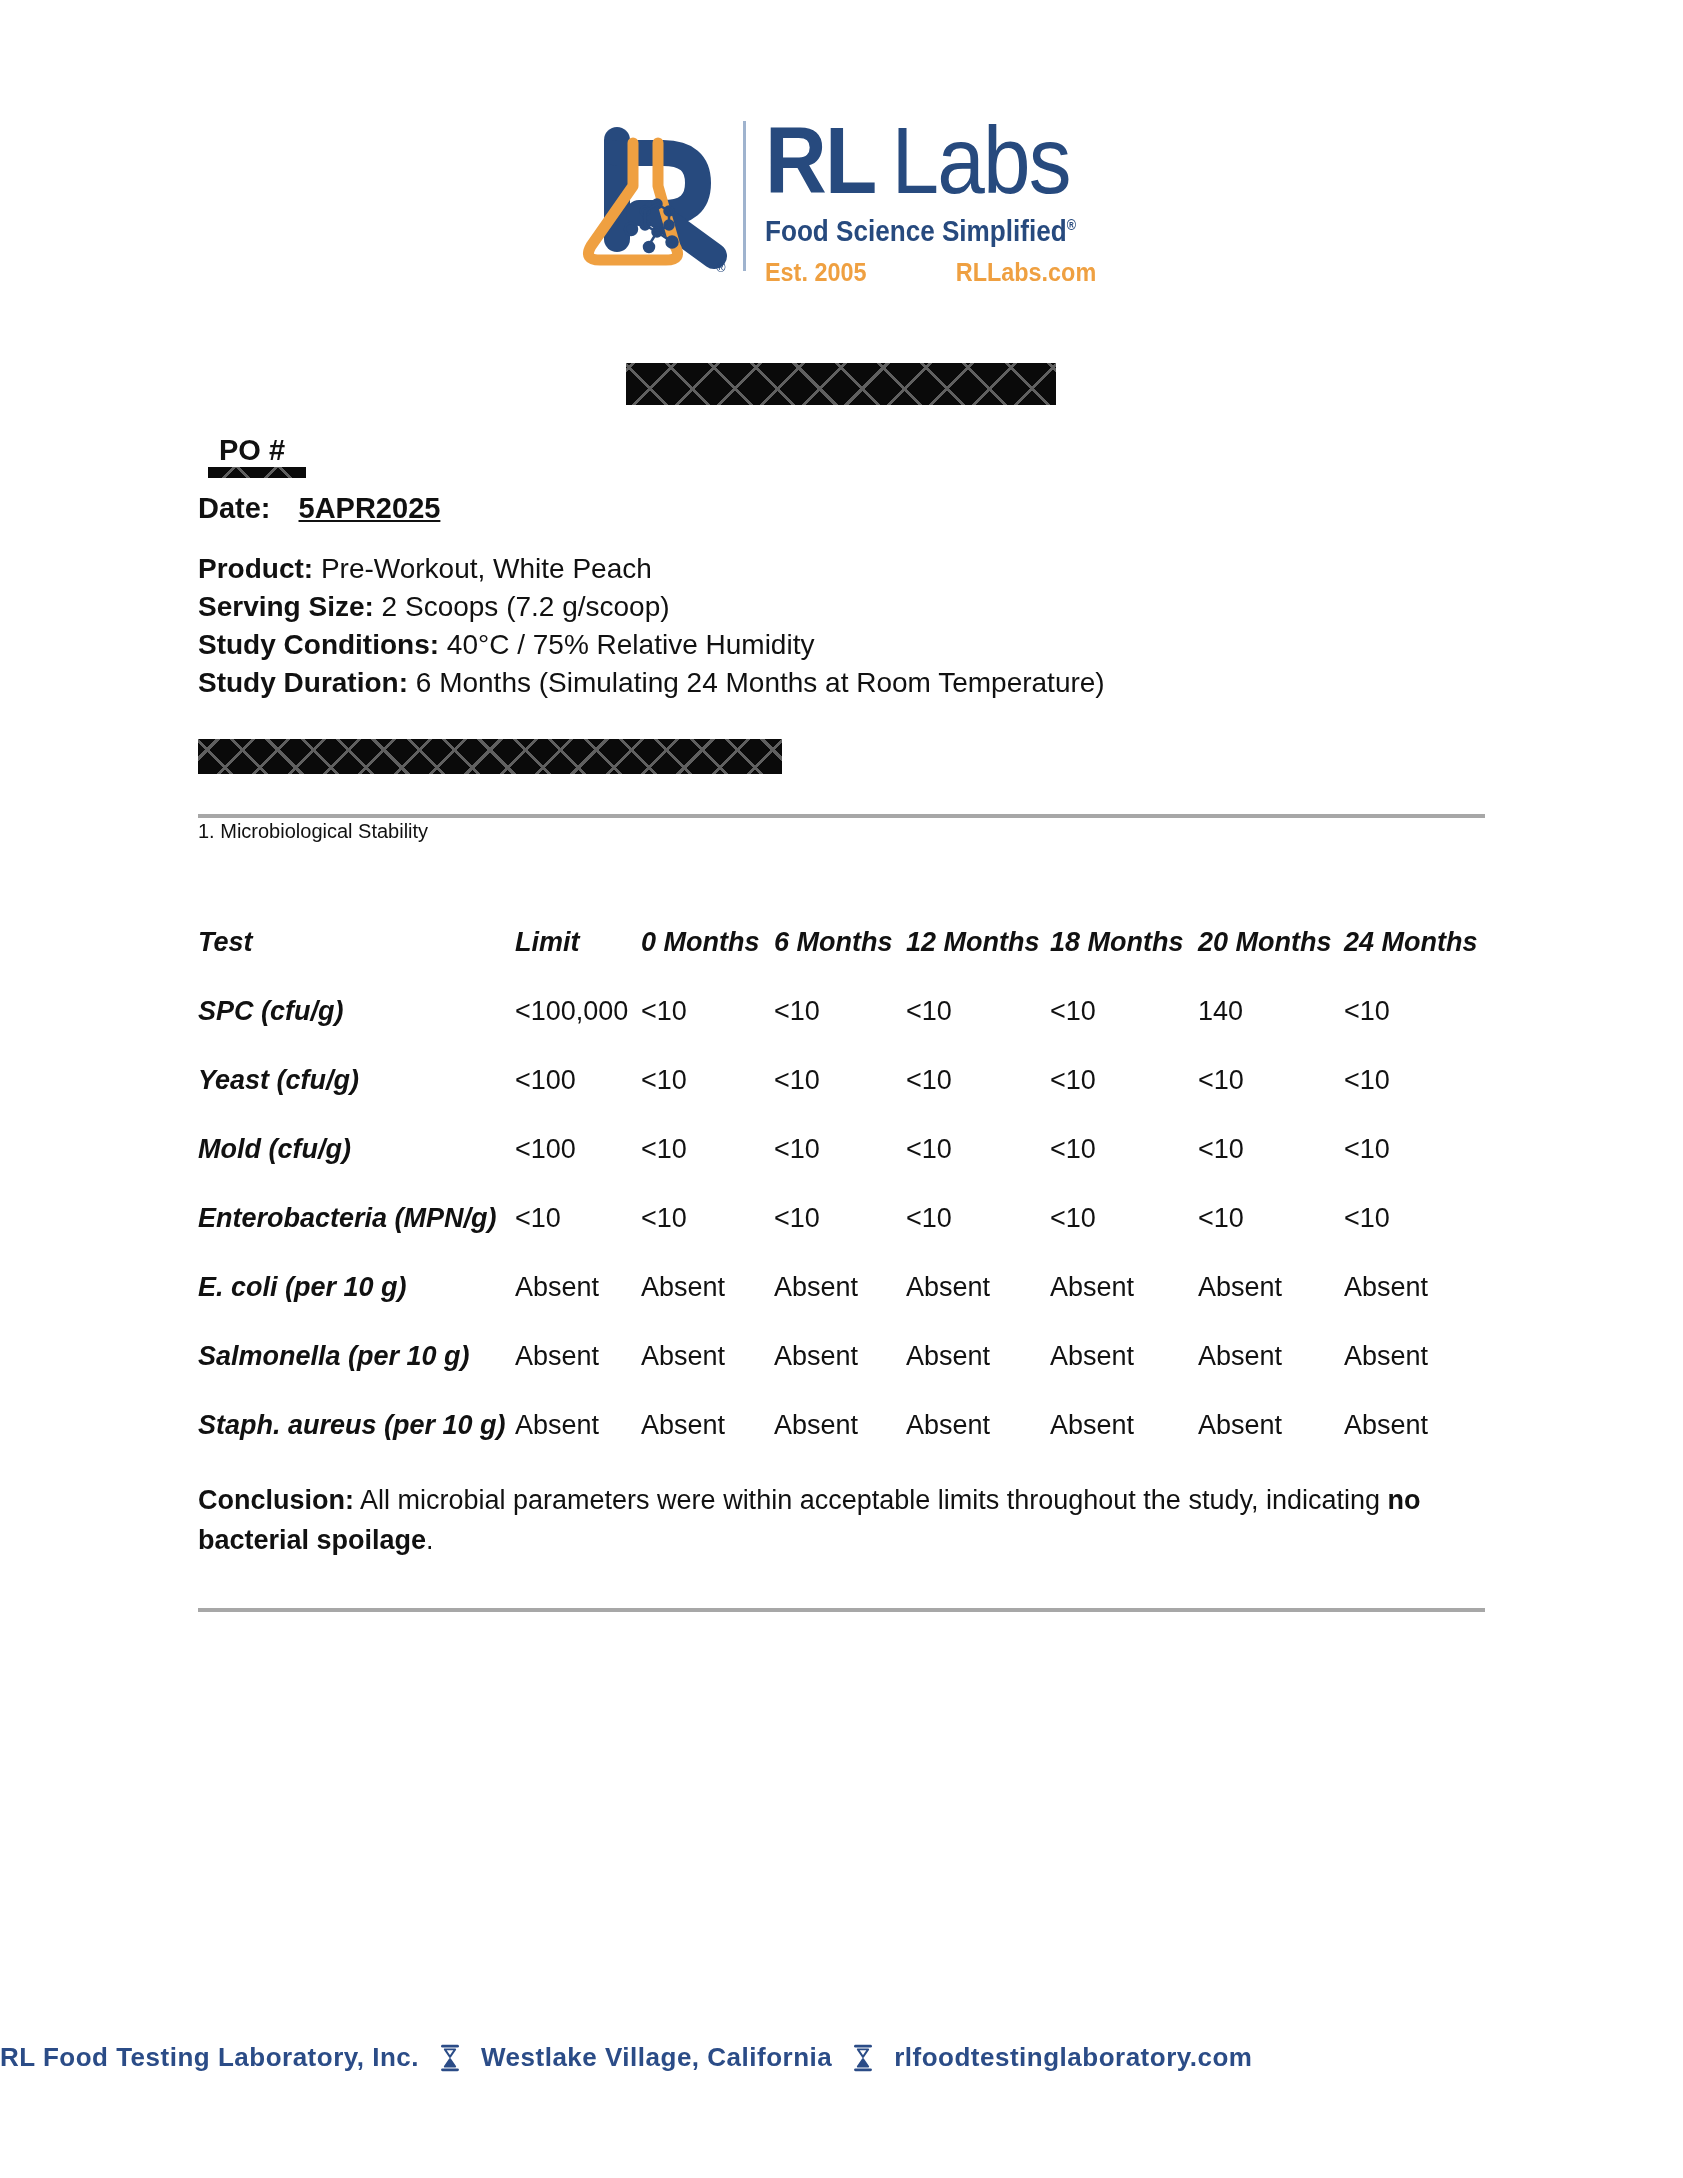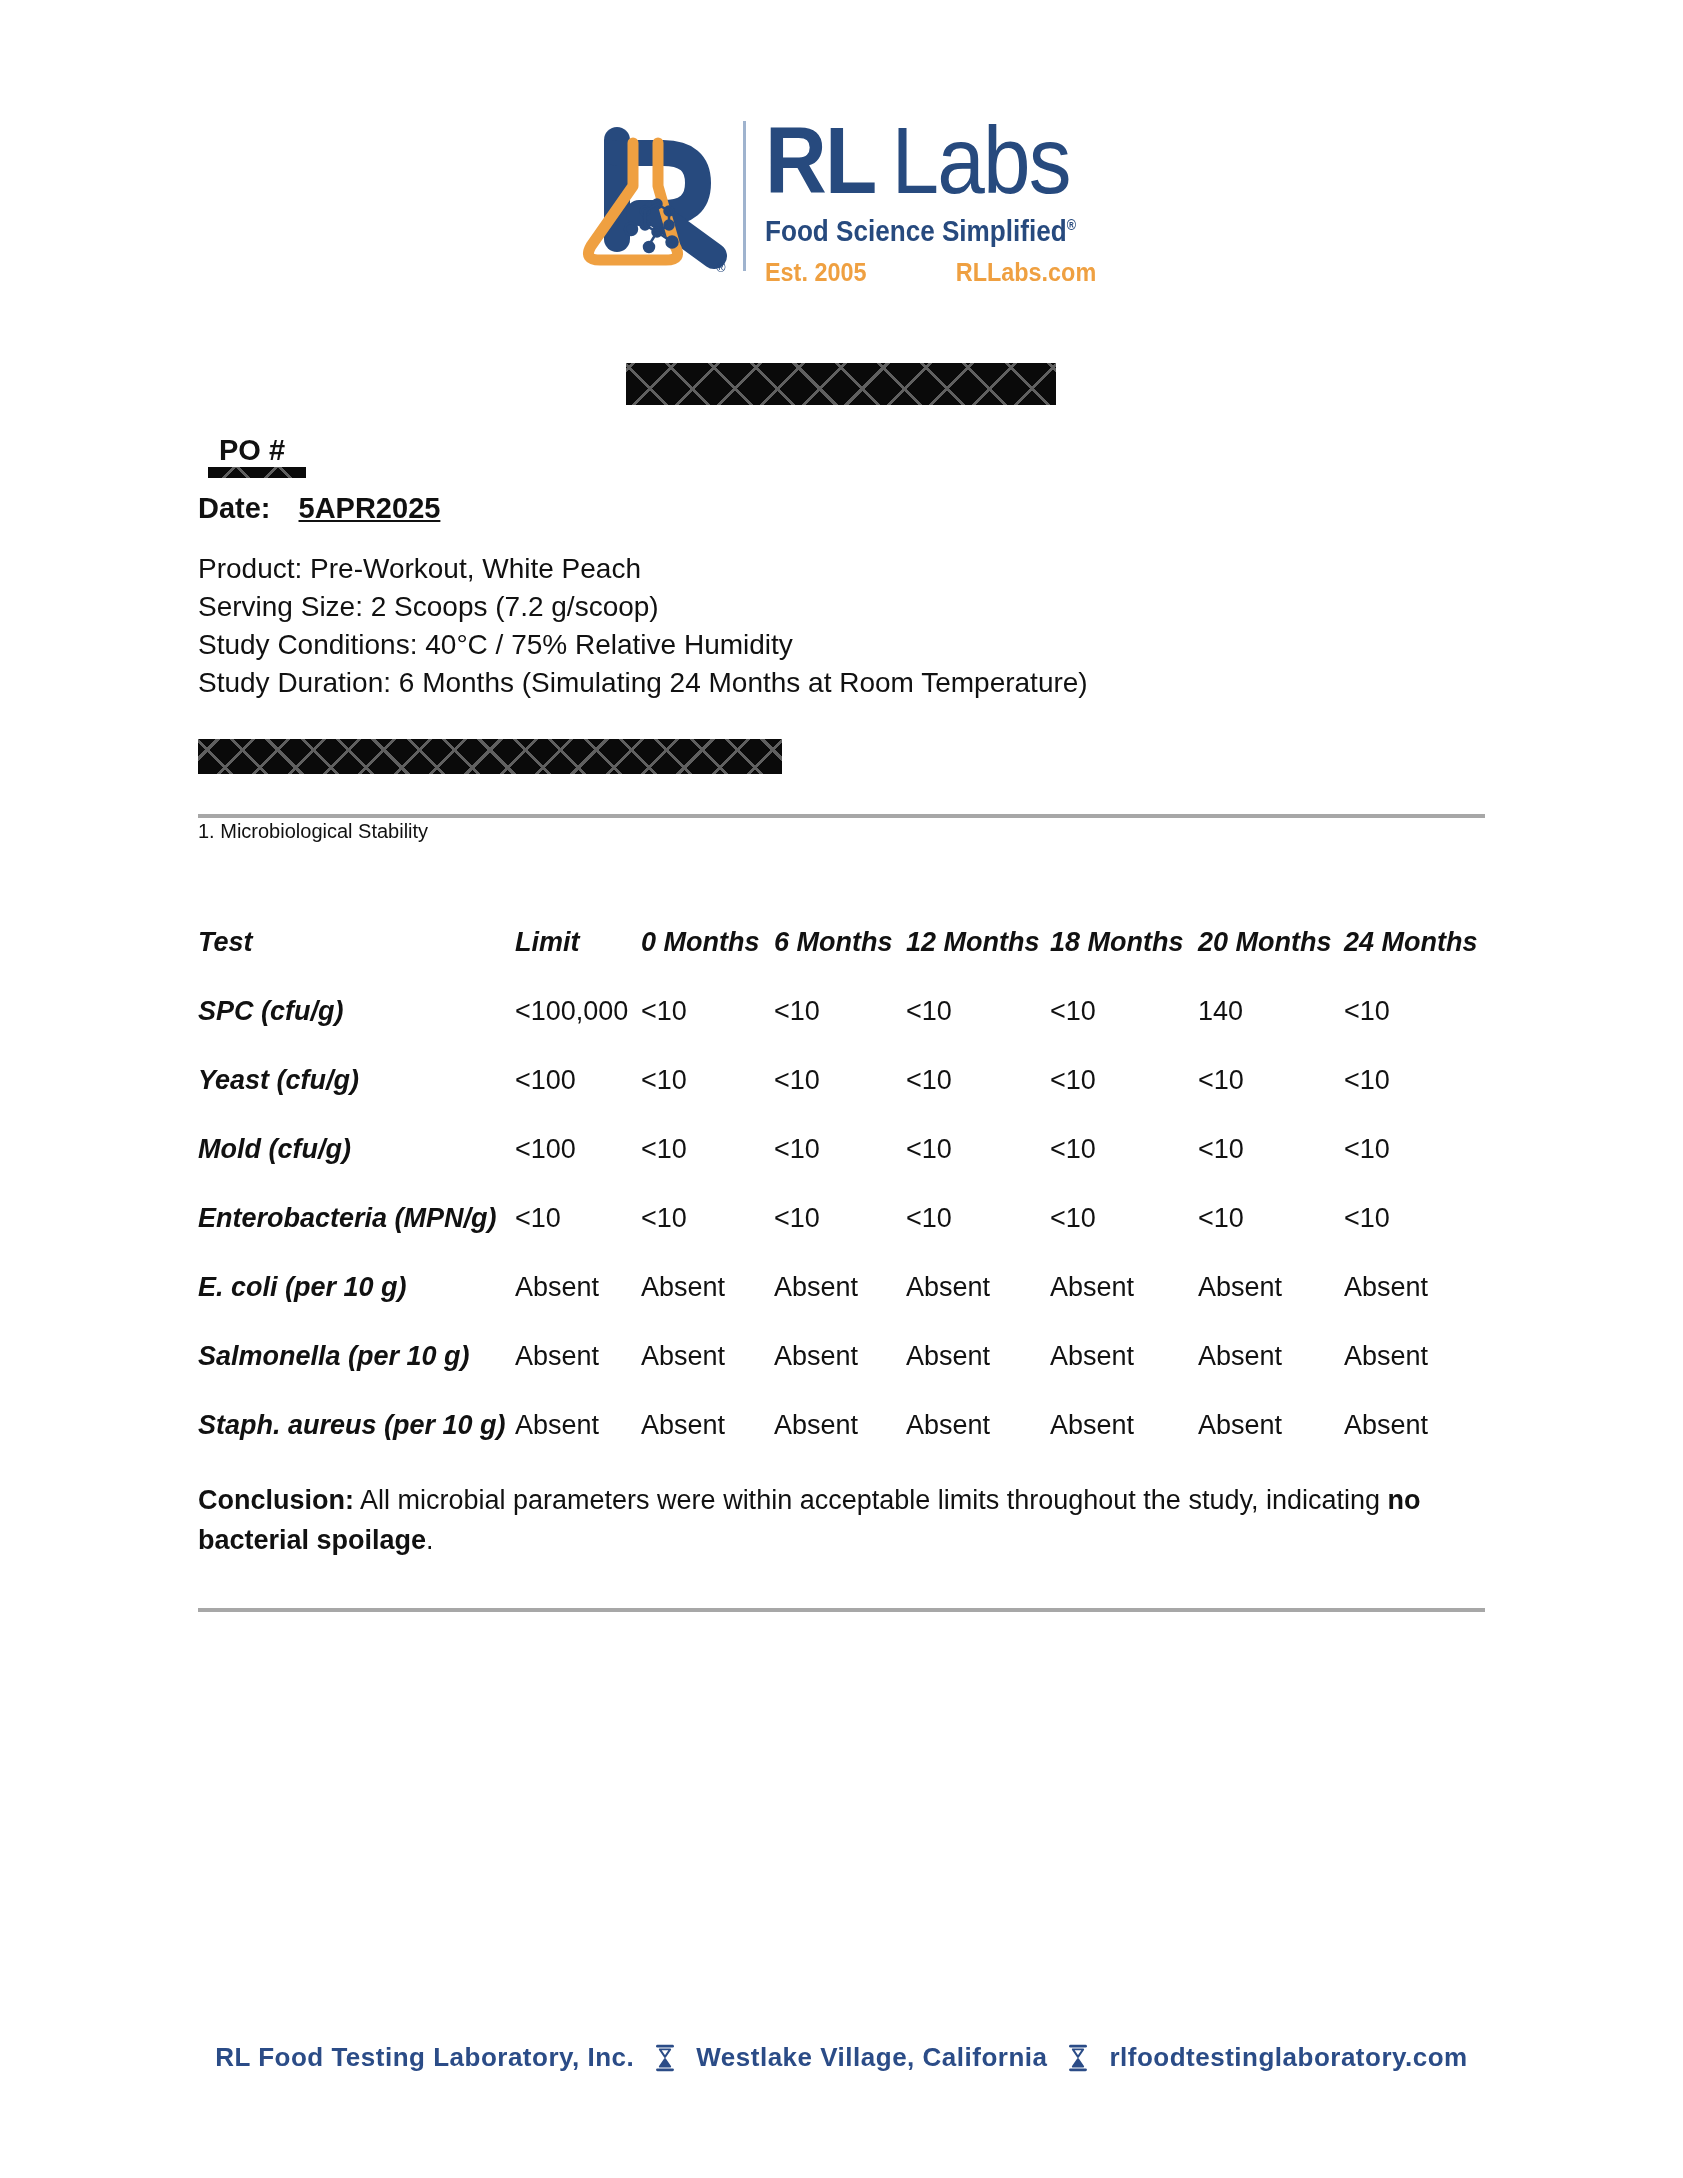--- a/index.html
+++ b/index.html
@@ -36,40 +36,40 @@
 
   
   .po-row{left:198px;top:434px;display:flex;align-items:center;height:44px;flex-direction:column;}
   .po-row .lbl{font-size:29px;font-weight:700;}
   .po-box{width:98px;height:36px;margin-left:10px;}
   .date-row{left:198px;top:492px;font-size:29px;font-weight:700;}
   .date-row .val{margin-left:28px;text-decoration:underline;}
 
   
   .info{left:198px;top:550px;font-size:28px;line-height:38px;}
-  .info b{font-weight:400;margin-top:44px;}
+  .info b{font-weight:700;margin-top:44px;}
 
   .divider{left:198px;width:1287px;height:4px;background:#A7A7A7;}
   .d1{top:814px;} .d2{top:1608px;}
 
   .heading{left:198px;top:820px;font-size:20px;font-weight:400;}
 
   
   .table{left:198px;top:925px;width:1396px;display:grid;
     grid-template-columns:317px 126px 133px 132px 144px 148px 146px 153px;
     grid-auto-rows:69px;}
   .table div{font-size:27px;line-height:34px;align-self:start;white-space:nowrap;}
   .table .th,.table .lbl{font-weight:700;font-style:italic;}
 
   
   .conclusion{left:198px;top:1480px;font-size:27px;line-height:40px;white-space:nowrap;}
   .conclusion b{font-weight:700;}
 
   
-  .footer{left:0;top:2042px;width:1683px;display:flex;justify-content:center;align-items:center;
+  .footer{left:0;top:2042px;width:1683px;display:flex;align-items:center;
     gap:20px;color:#2B4C87;font-size:26px;font-weight:700;letter-spacing:0.5px;}
   .footer svg{display:block;}
 </style>
 </head>
 <body>
 
 <div class="page">
 
   <div class="abs" style="left:572px;top:125px;width:160px;height:150px;">
     <svg width="160" height="150" viewBox="0 0 158 150" xmlns="http://www.w3.org/2000/svg">

